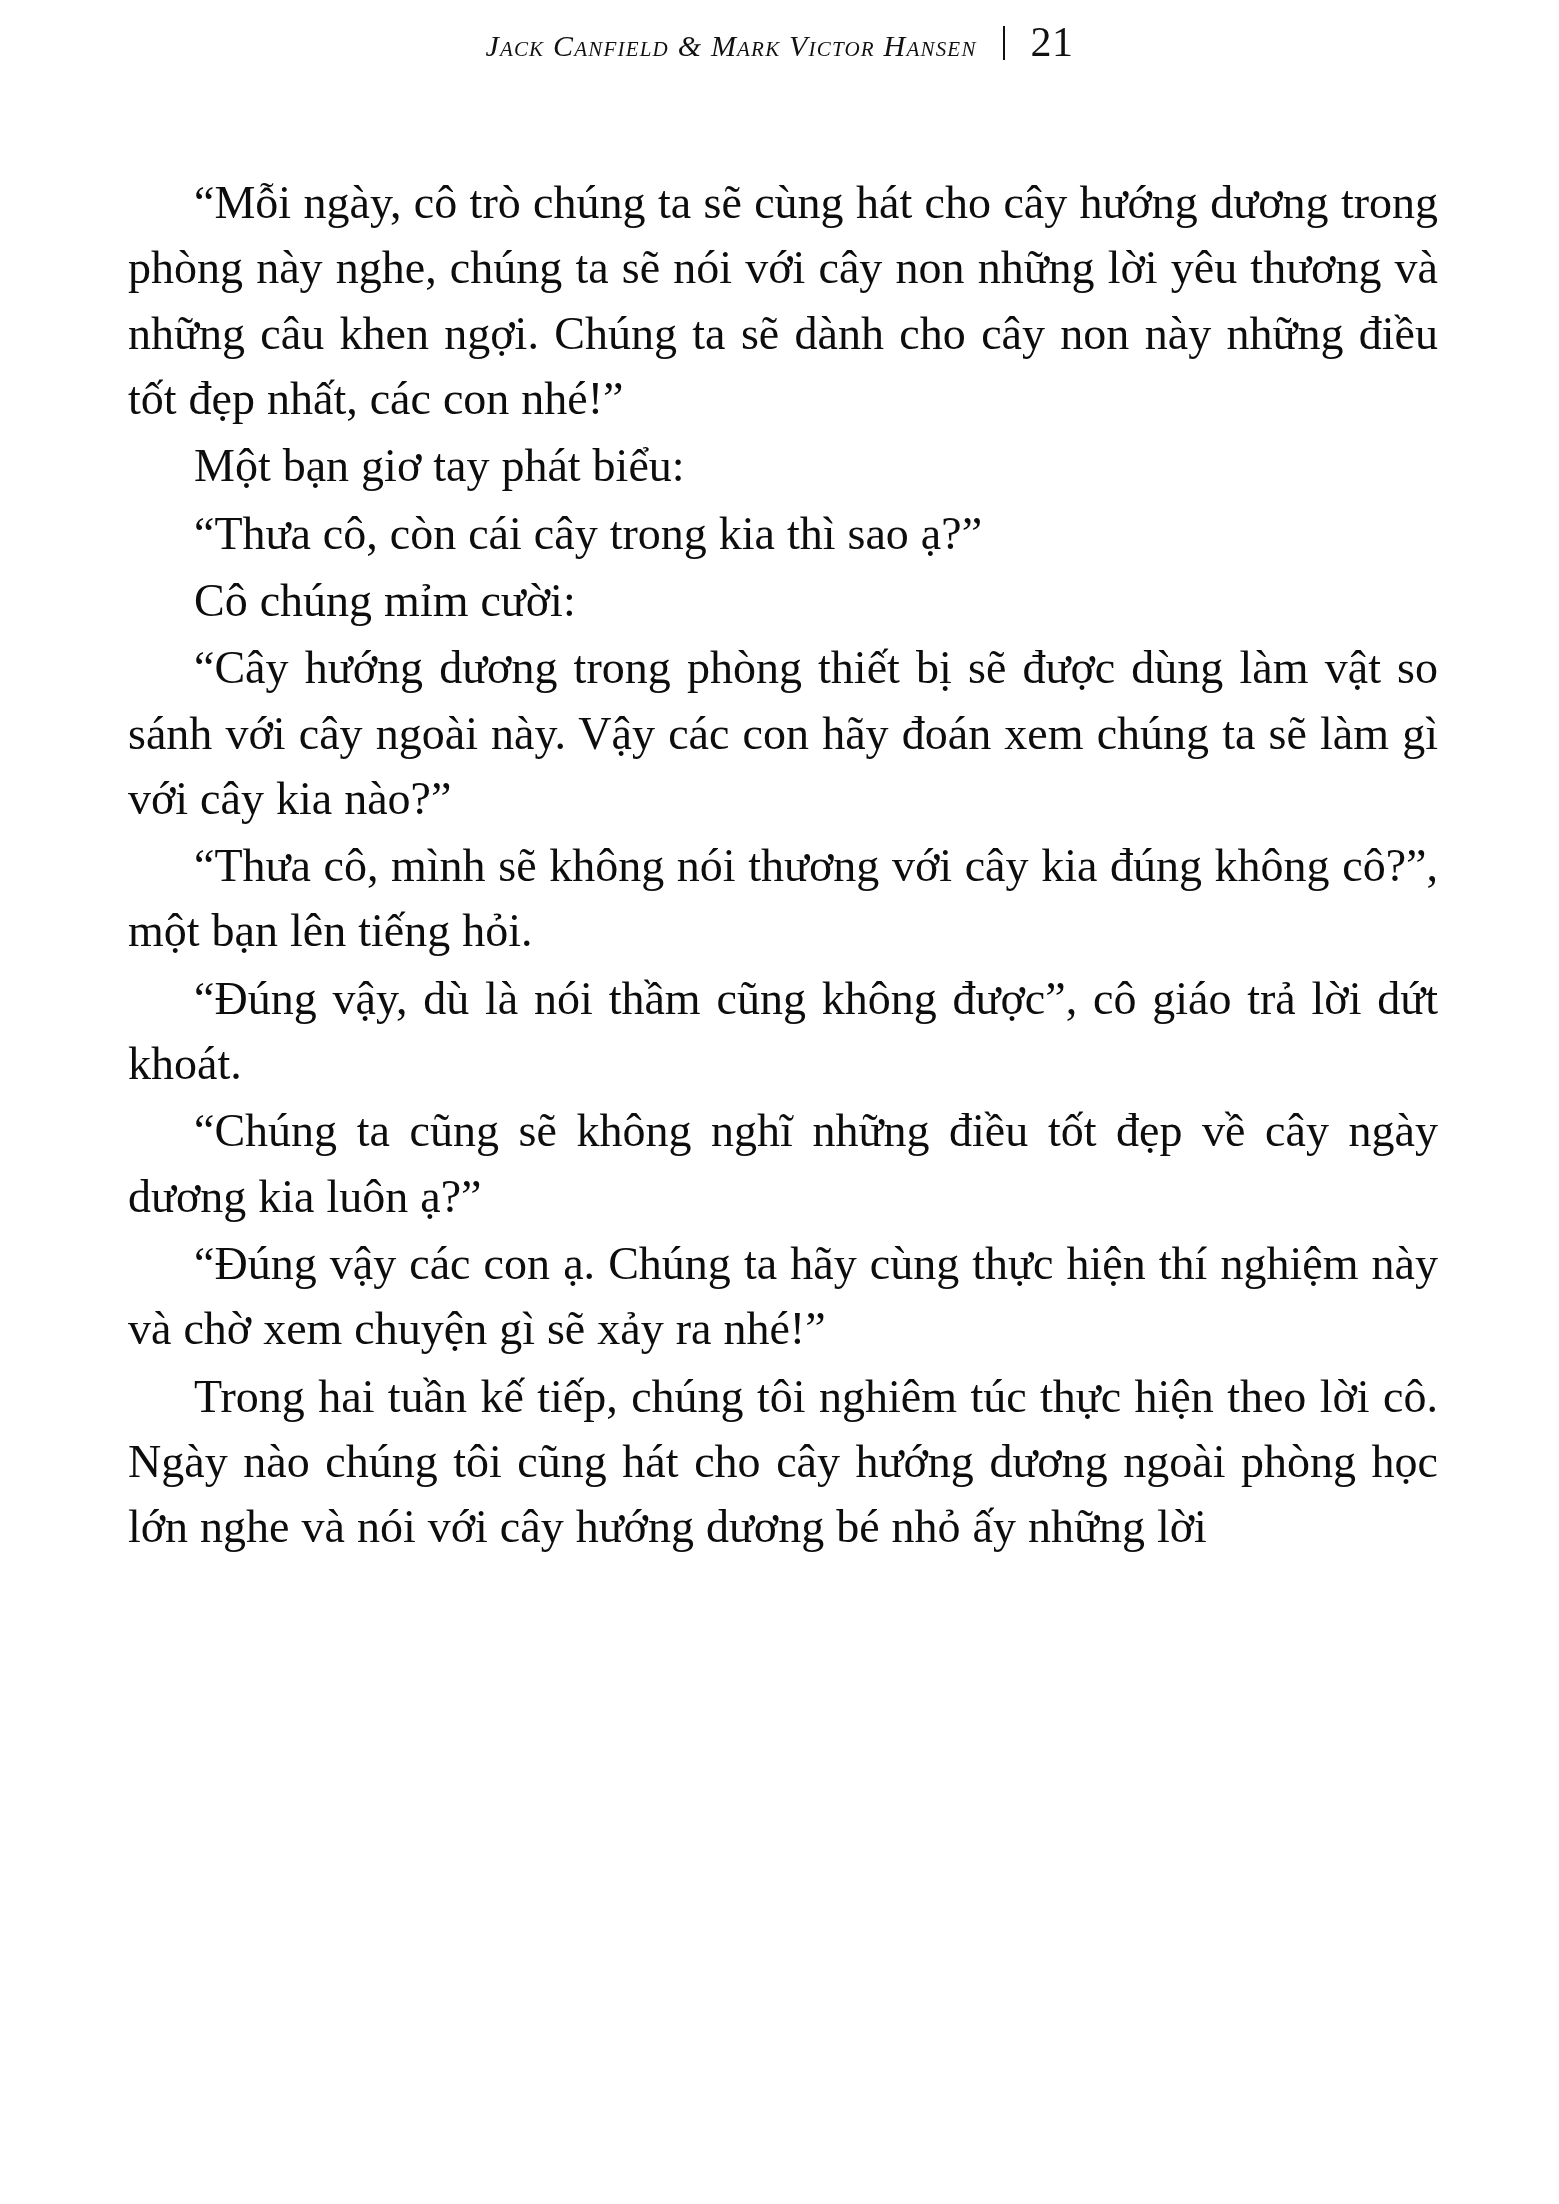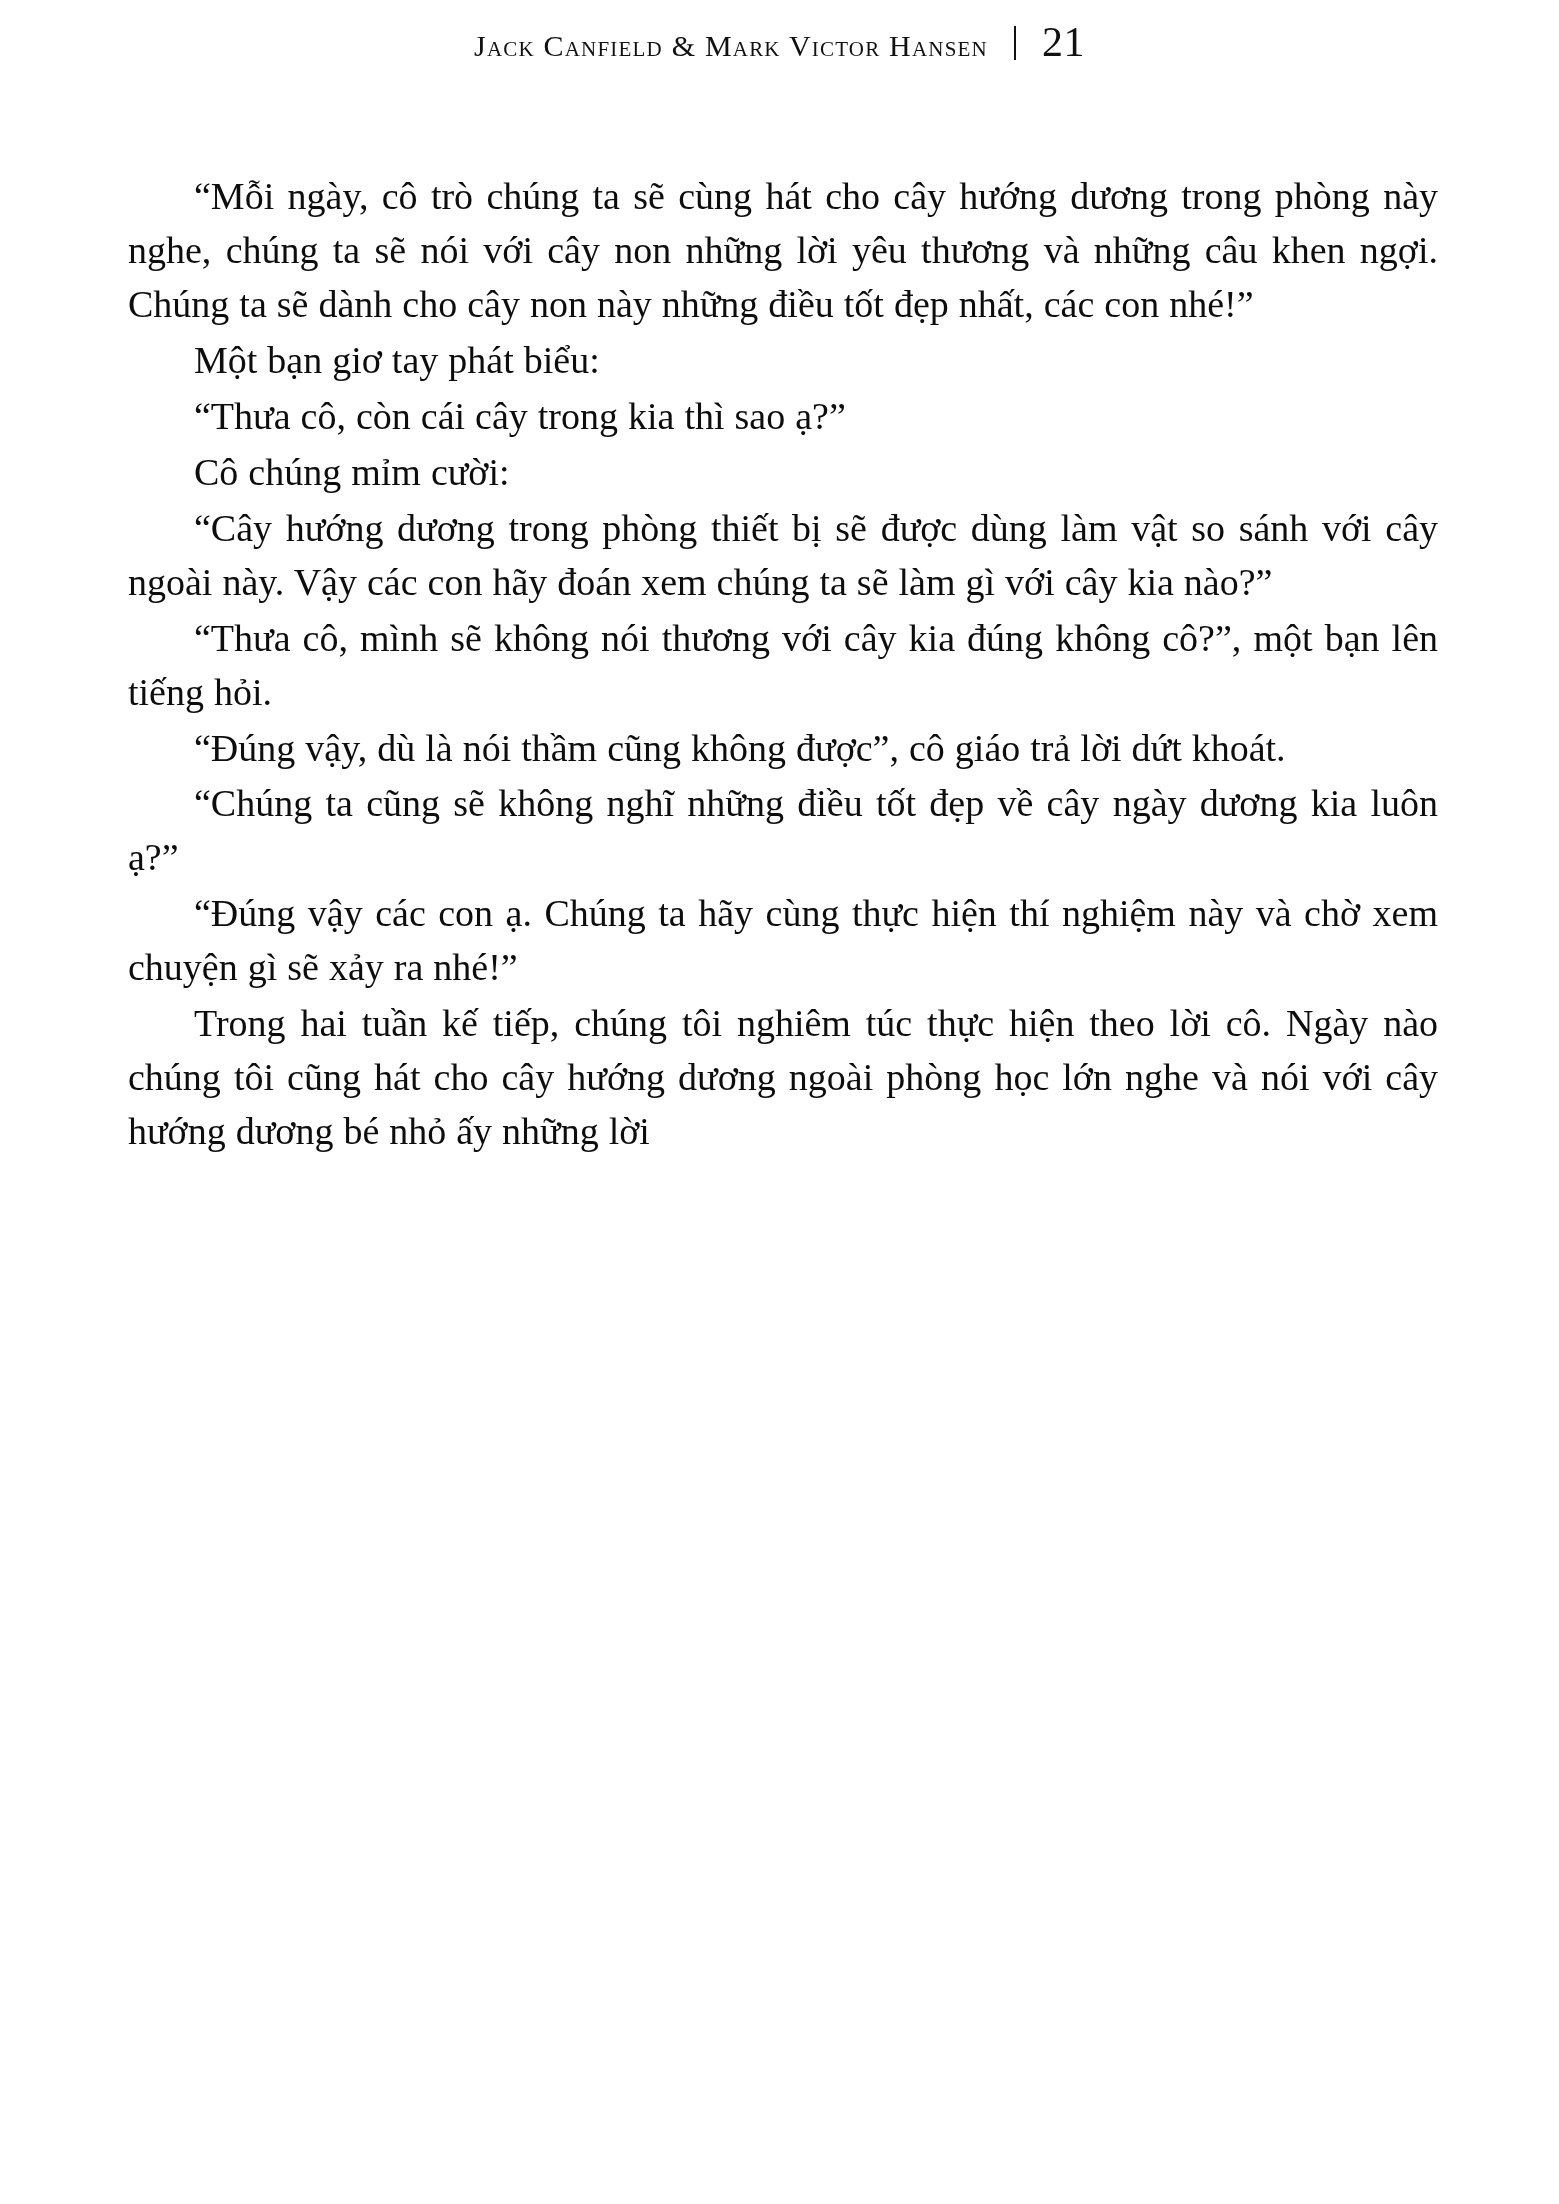--- a/index.html
+++ b/index.html
@@ -29,20 +29,21 @@
     gap: 0;
   }
   .header-title {
     font-family: "Liberation Serif", "DejaVu Serif", serif;
     font-size: 30px;
     letter-spacing: 1.2px;
     font-variant: small-caps;
     text-transform: none;
     color: #111111;
     white-space: nowrap;
+    font-style: italic;
   }
   .header-rule {
     display: inline-block;
     width: 2px;
     height: 34px;
     background: #111111;
     margin: 0 26px;
     position: relative;
     top: 4px;
   }
@@ -52,21 +53,21 @@
     letter-spacing: 0.5px;
   }
   .body-text {
     position: absolute;
     top: 170px;
     left: 128px;
     width: 1310px;
   }
   .para {
     margin: 0 0 2px 0;
-    font-size: 38px;
+    font-size: 46px;
     line-height: 1.42;
     text-align: justify;
     text-justify: inter-word;
     text-indent: 66px;
     hyphens: none;
     word-spacing: 0.5px;
   }
   .para:last-child {
     text-align: justify;
   }

